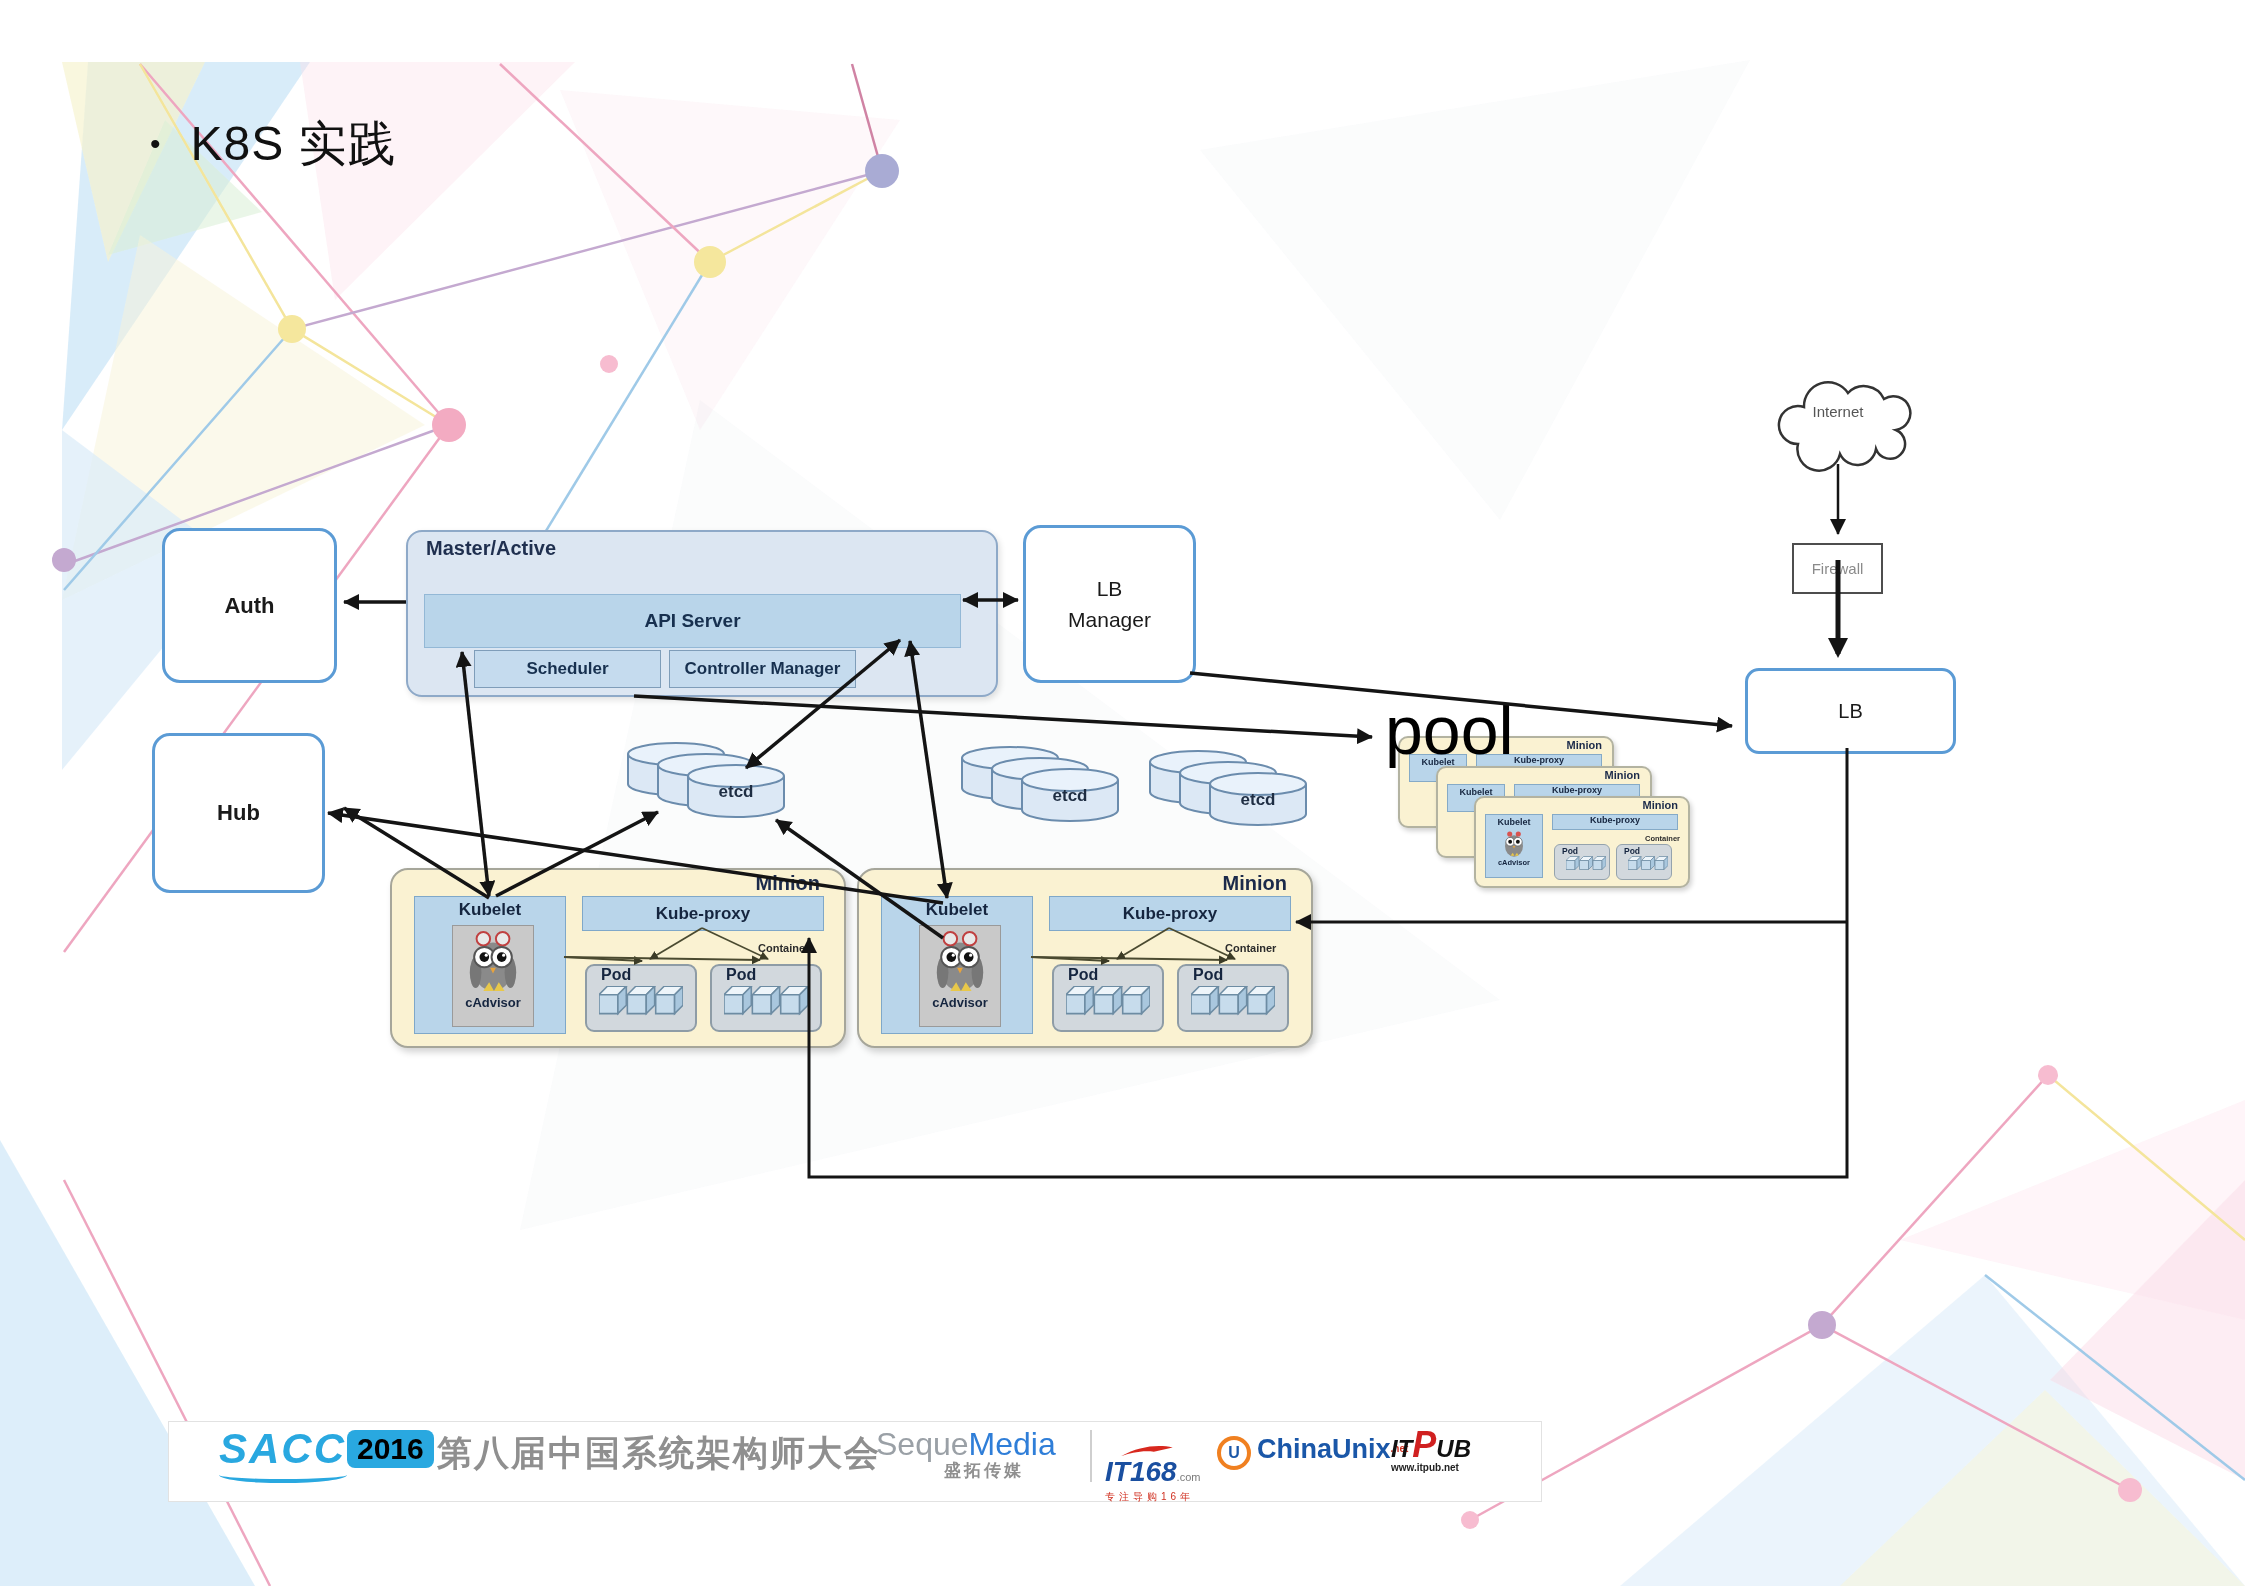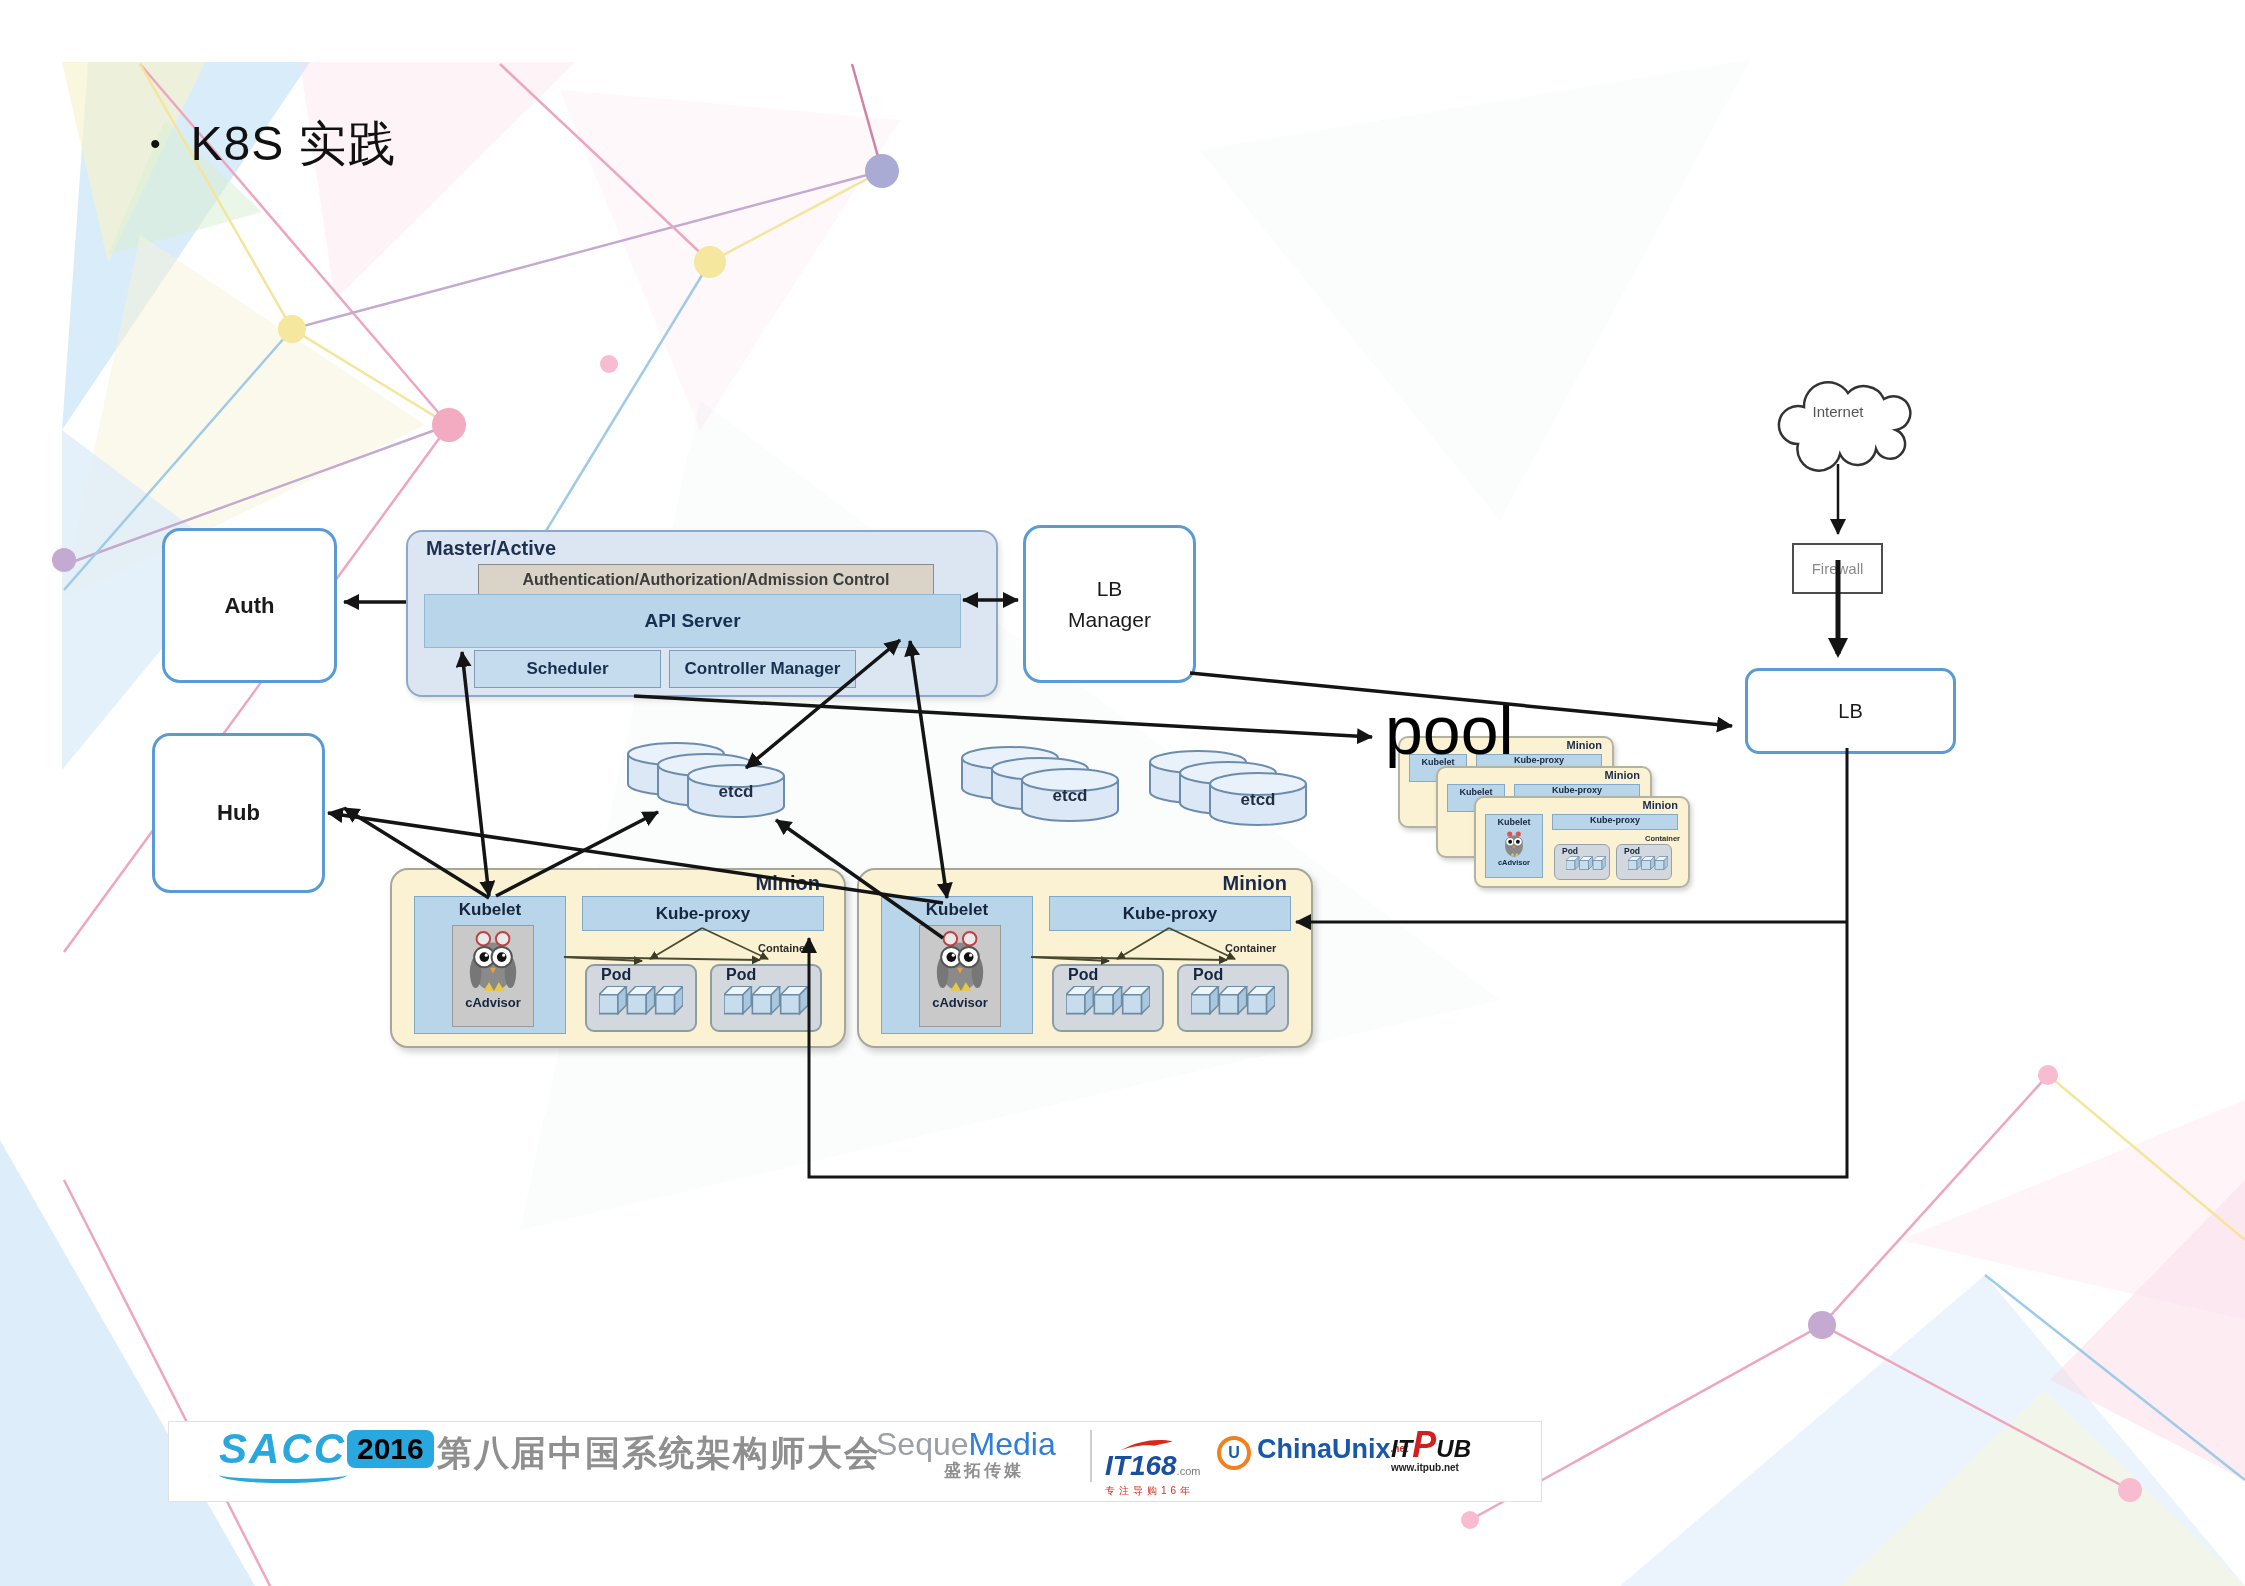--- a/index.html
+++ b/index.html
@@ -100,21 +100,21 @@
   .sacc-arc{width:128px;height:12px;border-bottom:4px solid #29a8e0;border-radius:50%;margin-top:-6px;}
   .sacc-badge{
     position:absolute;left:178px;top:8px;background:#29a8e0;color:#000000;font-size:30px;font-weight:bold;
     padding:2px 10px;border-radius:8px;
   }
   .conf-text{position:absolute;left:268px;top:8px;font-size:35px;font-weight:bold;color:#8f8f8f;letter-spacing:2px;}
   .seque{position:absolute;left:707px;top:4px;font-size:32px;font-weight:normal;}
   .seque .p1{color:#9aa0a6;} .seque .p2{color:#2f7ed8;}
   .seque-sub{position:absolute;left:775px;top:37px;font-size:17px;font-weight:bold;color:#8f8f8f;letter-spacing:3px;}
   .fdivider{position:absolute;left:921px;top:8px;width:2px;height:52px;background:#cfcfcf;}
-  .it168{position:absolute;left:936px;top:16px;}
+  .it168{position:absolute;left:936px;top:22px;}
   .it168-name{font-size:28px;font-weight:bold;font-style:italic;color:#1a4fa0;}
   .it168-com{font-size:11px;color:#7a7a7a;}
   .it168-slogan{font-size:10px;color:#d03020;letter-spacing:4px;margin-top:2px;}
   .cux{position:absolute;left:1048px;top:12px;display:flex;align-items:flex-start;}
   .cux-icon{width:26px;height:26px;border:4px solid #f08020;border-radius:50%;display:flex;align-items:center;justify-content:center;
     font-size:16px;font-weight:bold;color:#1a57a8;background:#fff;margin-right:6px;margin-top:2px;}
   .cux-name{font-size:27px;font-weight:bold;color:#1a57a8;}
   .cux-net{font-size:10px;color:#d03020;font-weight:bold;vertical-align:super;}
   .itpub{position:absolute;left:1222px;top:2px;font-style:italic;font-weight:bold;color:#111;}
   .itpub .p1{font-size:24px;} .itpub .p2{font-size:36px;color:#d02020;} .itpub .p3{font-size:24px;}
@@ -174,21 +174,20 @@
   </g>
 </svg>
 
 <div class="title-row">
   <span class="title-bullet">•</span>
   <span class="title-text">K8S 实践</span>
 </div>
 
 <div class="master">
   <div class="master-label">Master/Active</div>
-  <div class="aacc">Authentication/Authorization/Admission Control</div>
   <div class="apiserver">API Server</div>
   <div class="msub scheduler">Scheduler</div>
   <div class="msub ctrlmgr">Controller Manager</div>
 </div>
 
 <div class="bluebox bold" style="left:162px;top:528px;width:169px;height:149px;font-size:22px;">
   <span>Auth</span>
 </div>
 <div class="bluebox bold" style="left:152px;top:733px;width:167px;height:154px;font-size:22px;">
   <span>Hub</span>

